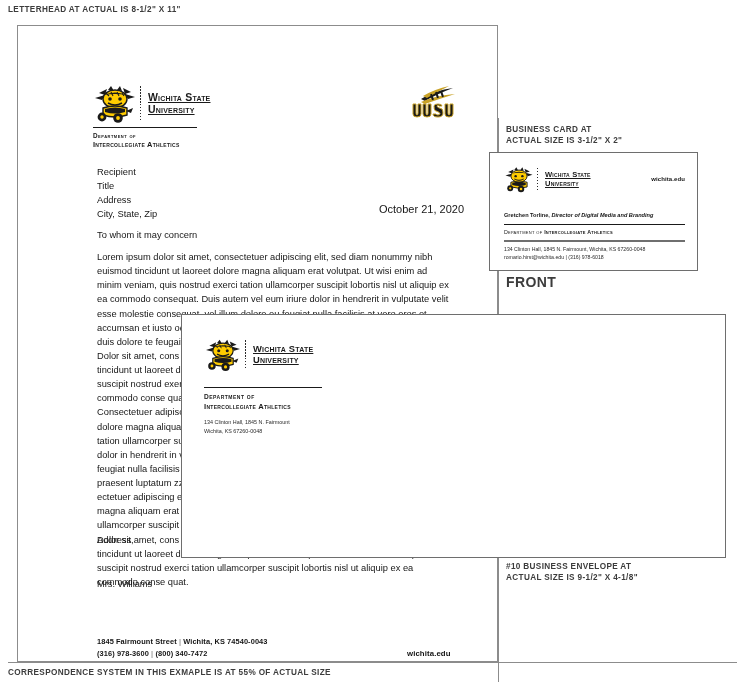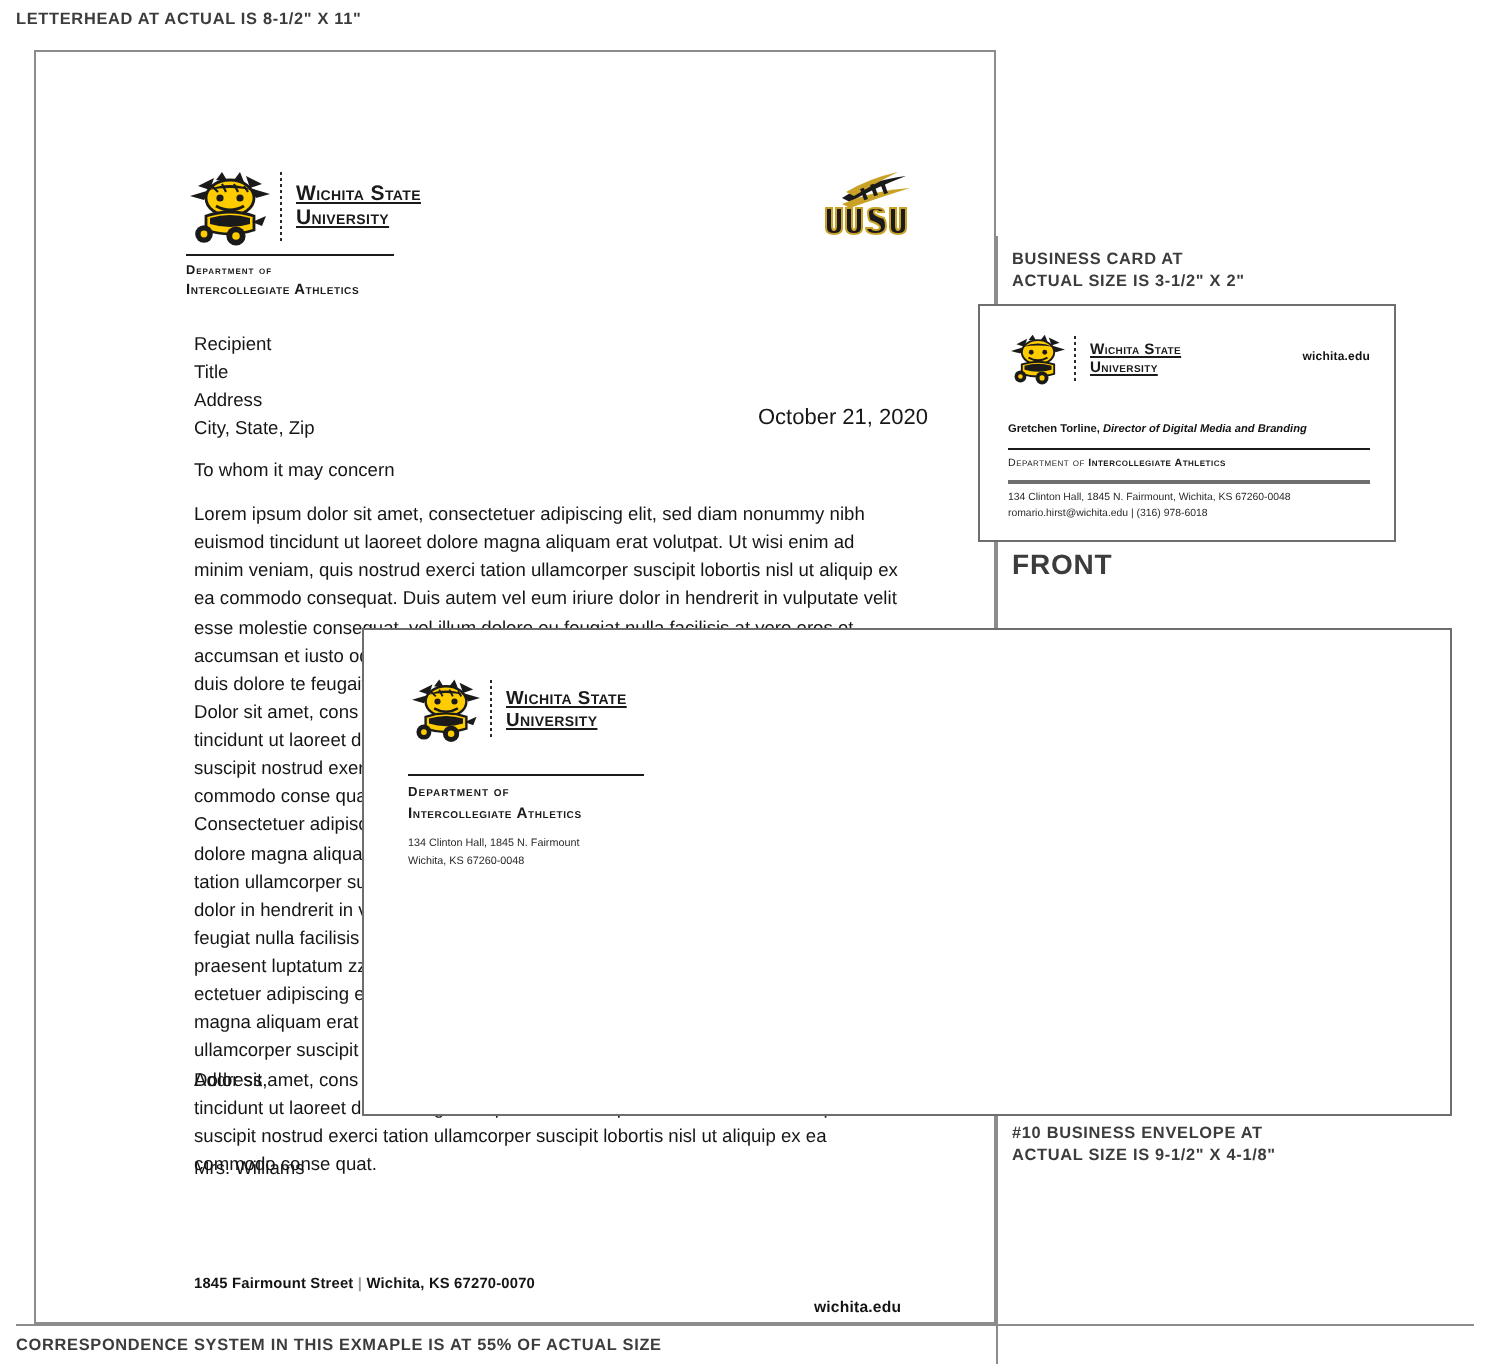--- a/index.html
+++ b/index.html
@@ -217,21 +217,26 @@
     <p>Dolor sit amet, cons ectetuer adipiscing elit, sed diam nonummy nibh euismod tincidunt ut laoreet dolore magna aliquam erat volutpat exerci tation ullamcorper suscipit nostrud exerci tation ullamcorper suscipit lobortis nisl ut aliquip ex ea commodo conse quat.</p>
   </div>
 
   <div class="serif" id="closing">Address,</div>
   <div class="serif" id="signature">Mrs. Williams</div>
 
   <div id="lh-footer">
     <div>
       <span>1845 Fairmount Street</span>
       <span class="sep">|</span>
-      <span>Wichita, KS 67270-0070</span>
+      <span>Wichita, KS 74540-0043</span>
+    </div>
+    <div>
+      <span>(316) 978-3600</span>
+      <span class="sep">|</span>
+      <span>(800) 340-7472</span>
     </div>
   </div>
   <div id="lh-web">wichita.edu</div>
 </div>
 
 <div id="bc-divider-left"></div>
 
 <div class="caption" id="bc-caption">BUSINESS CARD AT
 ACTUAL SIZE IS 3-1/2" X 2"</div>
 

